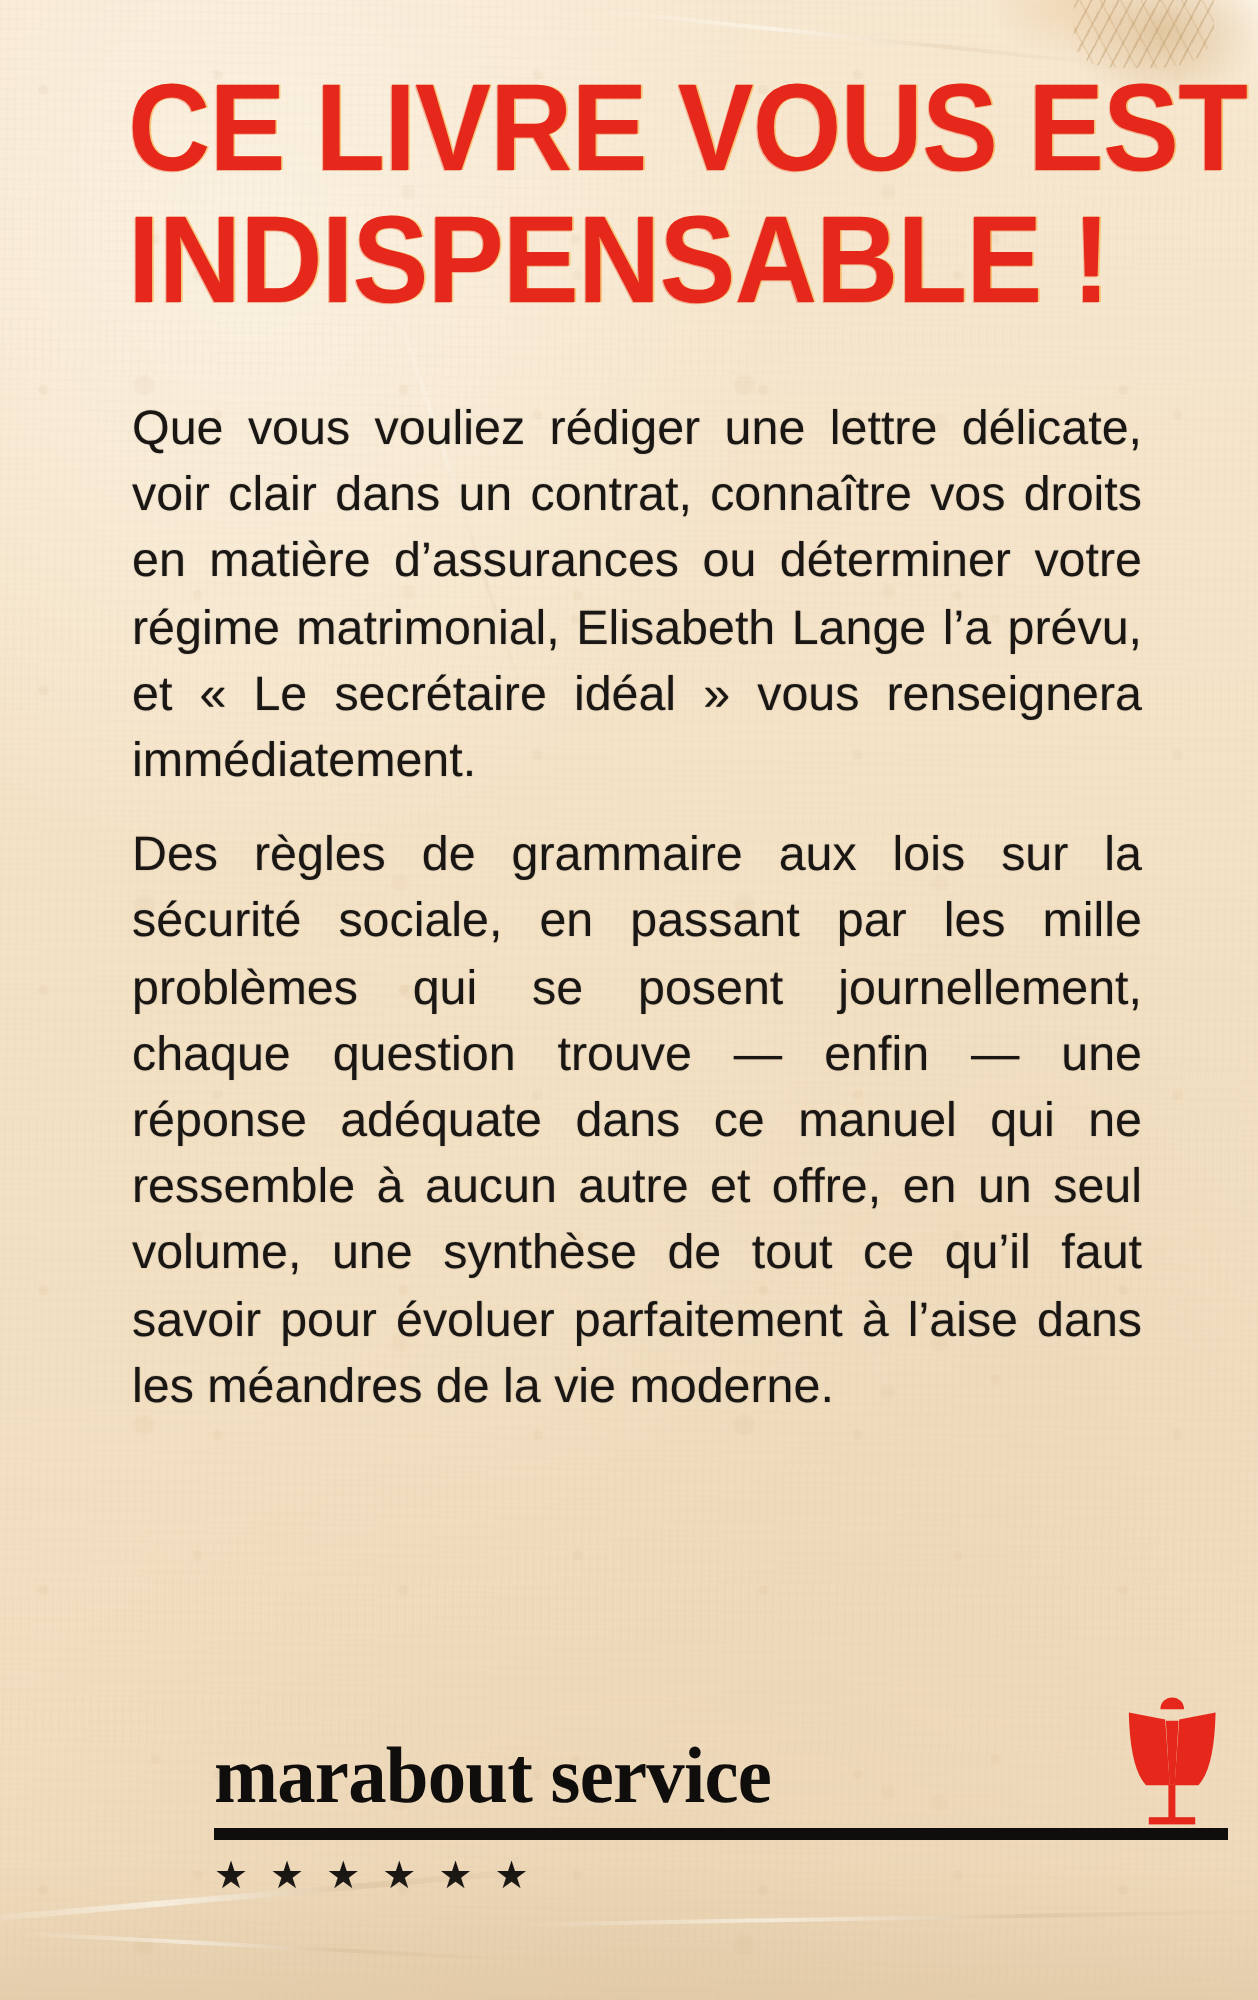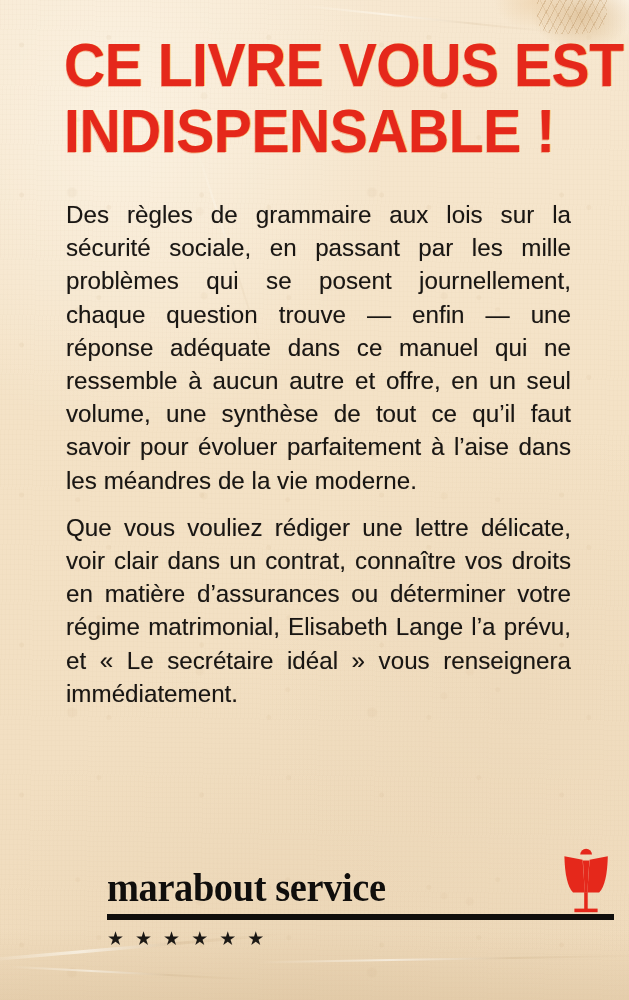--- a/index.html
+++ b/index.html
@@ -207,22 +207,22 @@
   <div class="crease c5"></div>
 
   <div class="content">
 
     <div class="headline">
       <div class="headline-line">CE LIVRE VOUS EST</div>
       <div class="headline-line">INDISPENSABLE !</div>
     </div>
 
     <div class="body-copy">
+      <p class="para">Que vous vouliez rédiger une lettre délicate, voir clair dans un contrat, connaître vos droits en matière d’assurances ou déterminer votre régime matrimonial, Elisabeth Lange l’a prévu, et « Le secrétaire idéal » vous renseignera immédiatement.</p>
       <p class="para">Des règles de grammaire aux lois sur la sécurité sociale, en passant par les mille problèmes qui se posent journellement, chaque question trouve — enfin — une réponse adéquate dans ce manuel qui ne ressemble à aucun autre et offre, en un seul volume, une synthèse de tout ce qu’il faut savoir pour évoluer parfaitement à l’aise dans les méandres de la vie moderne.</p>
-      <p class="para">Que vous vouliez rédiger une lettre délicate, voir clair dans un contrat, connaître vos droits en matière d’assurances ou déterminer votre régime matrimonial, Elisabeth Lange l’a prévu, et « Le secrétaire idéal » vous renseignera immédiatement.</p>
     </div>
 
     <div class="footer">
 
       <div class="wordmark">marabout service</div>
 
       <div class="rule"></div>
 
       <div class="stars">
         <span class="star">★</span>

